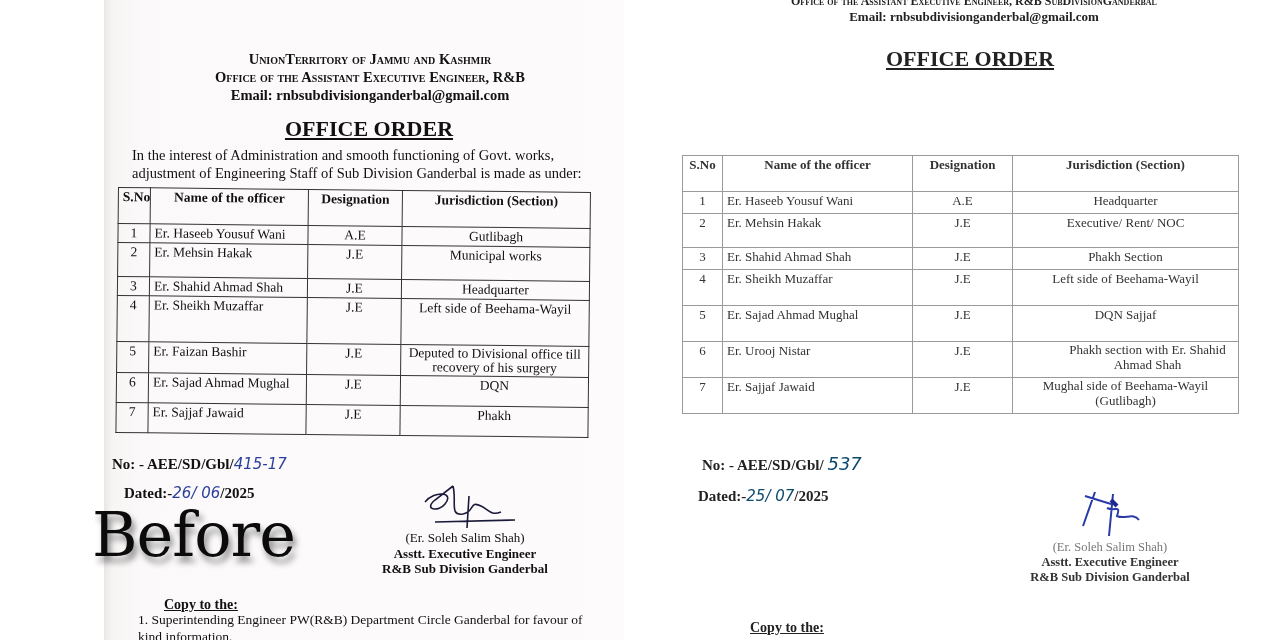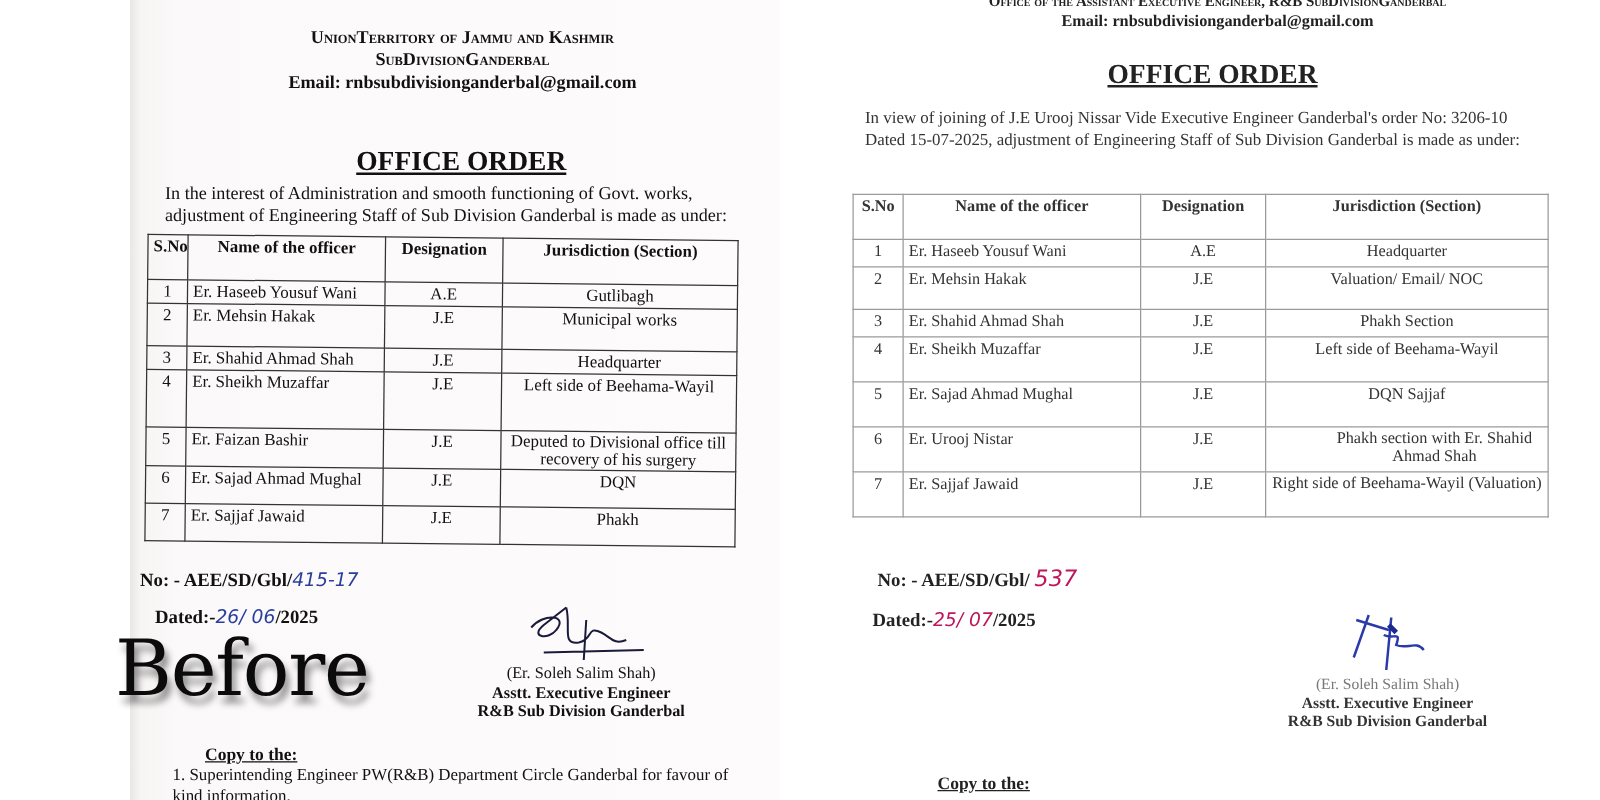--- a/index.html
+++ b/index.html
@@ -20,40 +20,40 @@
   table.tbl { position:absolute; border-collapse:collapse; table-layout:fixed; }
   table.tbl td, table.tbl th { border:1px solid #333; vertical-align:top; padding:1px 4px; }
   table.tbl th { font-weight:bold; text-align:center; }
   table.tbl td.sn { text-align:center; }
   table.tbl td.des, table.tbl td.jur { text-align:center; }
   .page-right table.tbl td, .page-right table.tbl th { border-color:#9a9a9a; color:#333; }
 
   .refno, .dated { position:absolute; font-weight:bold; }
   .hand { font-family:"DejaVu Sans", sans-serif; font-weight:normal; font-style:italic; }
   .page-left .hand { color:#2a3f9c; }
-  .page-right .hand { color:#be185d; }
+  .page-right .hand { color:#0c4a6e; }
 
   .label-big { position:absolute; font-family:"DejaVu Serif", serif; color:#0b0b0b; text-shadow: 3px 6px 6px rgba(0,0,0,0.45); letter-spacing:-1px; }
 
   .sig { position:absolute; text-align:center; line-height:1.2; }
   .sig .name { font-weight:normal; display:block; }
   .sig .desig, .sig .office { font-weight:bold; display:block; }
   .sig svg { display:block; margin:0 auto; }
 
   .copyto { position:absolute; font-weight:bold; text-decoration:underline; }
   .copy-item { position:absolute; line-height:1.25; }
 </style>
 </head>
 <body>
 
 <div class="page page-left">
 
-  <div class="hdr" style="left:66px; top:21px; width:400px; font-size:14.5px;">
+  <div class="hdr" style="left:66px; top:50px; width:400px; font-size:14.5px;">
     <span class="line">UnionTerritory of Jammu and Kashmir</span>
-    <span class="line">SubDivisionGanderbal</span>
+    <span class="line">Office of the Assistant Executive Engineer, R&amp;B</span>
     <span class="line email">Email: rnbsubdivisionganderbal@gmail.com</span>
   </div>
 
   <div class="title" style="left:110px; top:116px; width:310px; font-size:22px;">OFFICE ORDER</div>
 
   <div class="intro" style="left:28px; top:146px; width:466px; font-size:14.5px;">In the interest of Administration and smooth functioning of Govt. works, adjustment of Engineering Staff of Sub Division Ganderbal is made as under:</div>
 
   <table class="tbl" style="left:14px; top:187px; width:472px; font-size:13.5px; transform:rotate(0.6deg); transform-origin:left top;">
     <colgroup>
         <col style="width:32px">
@@ -140,21 +140,20 @@
 
 <div class="page page-right">
 
   <div class="hdr" style="left:20px; top:-6px; width:580px; font-size:12px; color:#222;">
     <span class="line">Office of the Assistant Executive Engineer, R&amp;B SubDivisionGanderbal</span>
     <span class="line email" style="font-size:13px;">Email: rnbsubdivisionganderbal@gmail.com</span>
   </div>
 
   <div class="title" style="left:156px; top:46px; width:300px; font-size:22px; color:#222;">OFFICE ORDER</div>
 
-  <div class="intro" style="left:28px; top:85px; width:548px; font-size:13.5px; color:#333; line-height:1.3;">In view of joining of J.E Urooj Nissar Vide Executive Engineer Ganderbal's order No: 3206-10 Dated 15-07-2025, adjustment of Engineering Staff of Sub Division Ganderbal is made as under:</div>
 
   <table class="tbl" style="left:18px; top:155px; width:556px; font-size:13px;">
     <colgroup>
         <col style="width:40px">
         <col style="width:190px">
         <col style="width:100px">
         <col style="width:226px">
       </colgroup>
     <thead>
       <tr style="height:36px;">
@@ -168,21 +167,21 @@
       <tr style="height:22px;">
         <td class="sn">1</td>
         <td>Er. Haseeb Yousuf Wani</td>
         <td class="des">A.E</td>
         <td class="jur">Headquarter</td>
       </tr>
       <tr style="height:34px;">
         <td class="sn">2</td>
         <td>Er. Mehsin Hakak</td>
         <td class="des">J.E</td>
-        <td class="jur">Valuation/ Email/ NOC</td>
+        <td class="jur">Executive/ Rent/ NOC</td>
       </tr>
       <tr style="height:22px;">
         <td class="sn">3</td>
         <td>Er. Shahid Ahmad Shah</td>
         <td class="des">J.E</td>
         <td class="jur">Phakh Section</td>
       </tr>
       <tr style="height:36px;">
         <td class="sn">4</td>
         <td>Er. Sheikh Muzaffar</td>
@@ -198,21 +197,21 @@
       <tr style="height:36px;">
         <td class="sn">6</td>
         <td>Er. Urooj Nistar</td>
         <td class="des">J.E</td>
         <td class="jur" style="line-height:1.15;padding-left:48px;">Phakh section with Er. Shahid Ahmad Shah</td>
       </tr>
       <tr style="height:36px;">
         <td class="sn">7</td>
         <td>Er. Sajjaf Jawaid</td>
         <td class="des">J.E</td>
-        <td class="jur" style="line-height:1.15;">Right side of Beehama-Wayil (Valuation)</td>
+        <td class="jur" style="line-height:1.15;">Mughal side of Beehama-Wayil (Gutlibagh)</td>
       </tr>
     </tbody>
   </table>
 
   <div class="refno" style="left:38px; top:453px; font-size:15px; color:#222;">
     <span>No: - AEE/SD/Gbl/ </span><span class="hand" style="font-size:18px;">537</span>
   </div>
 
   <div class="dated" style="left:34px; top:487px; font-size:15px; color:#222;">
     <span>Dated:-</span><span class="hand">25/ 07</span><span>/2025</span>

